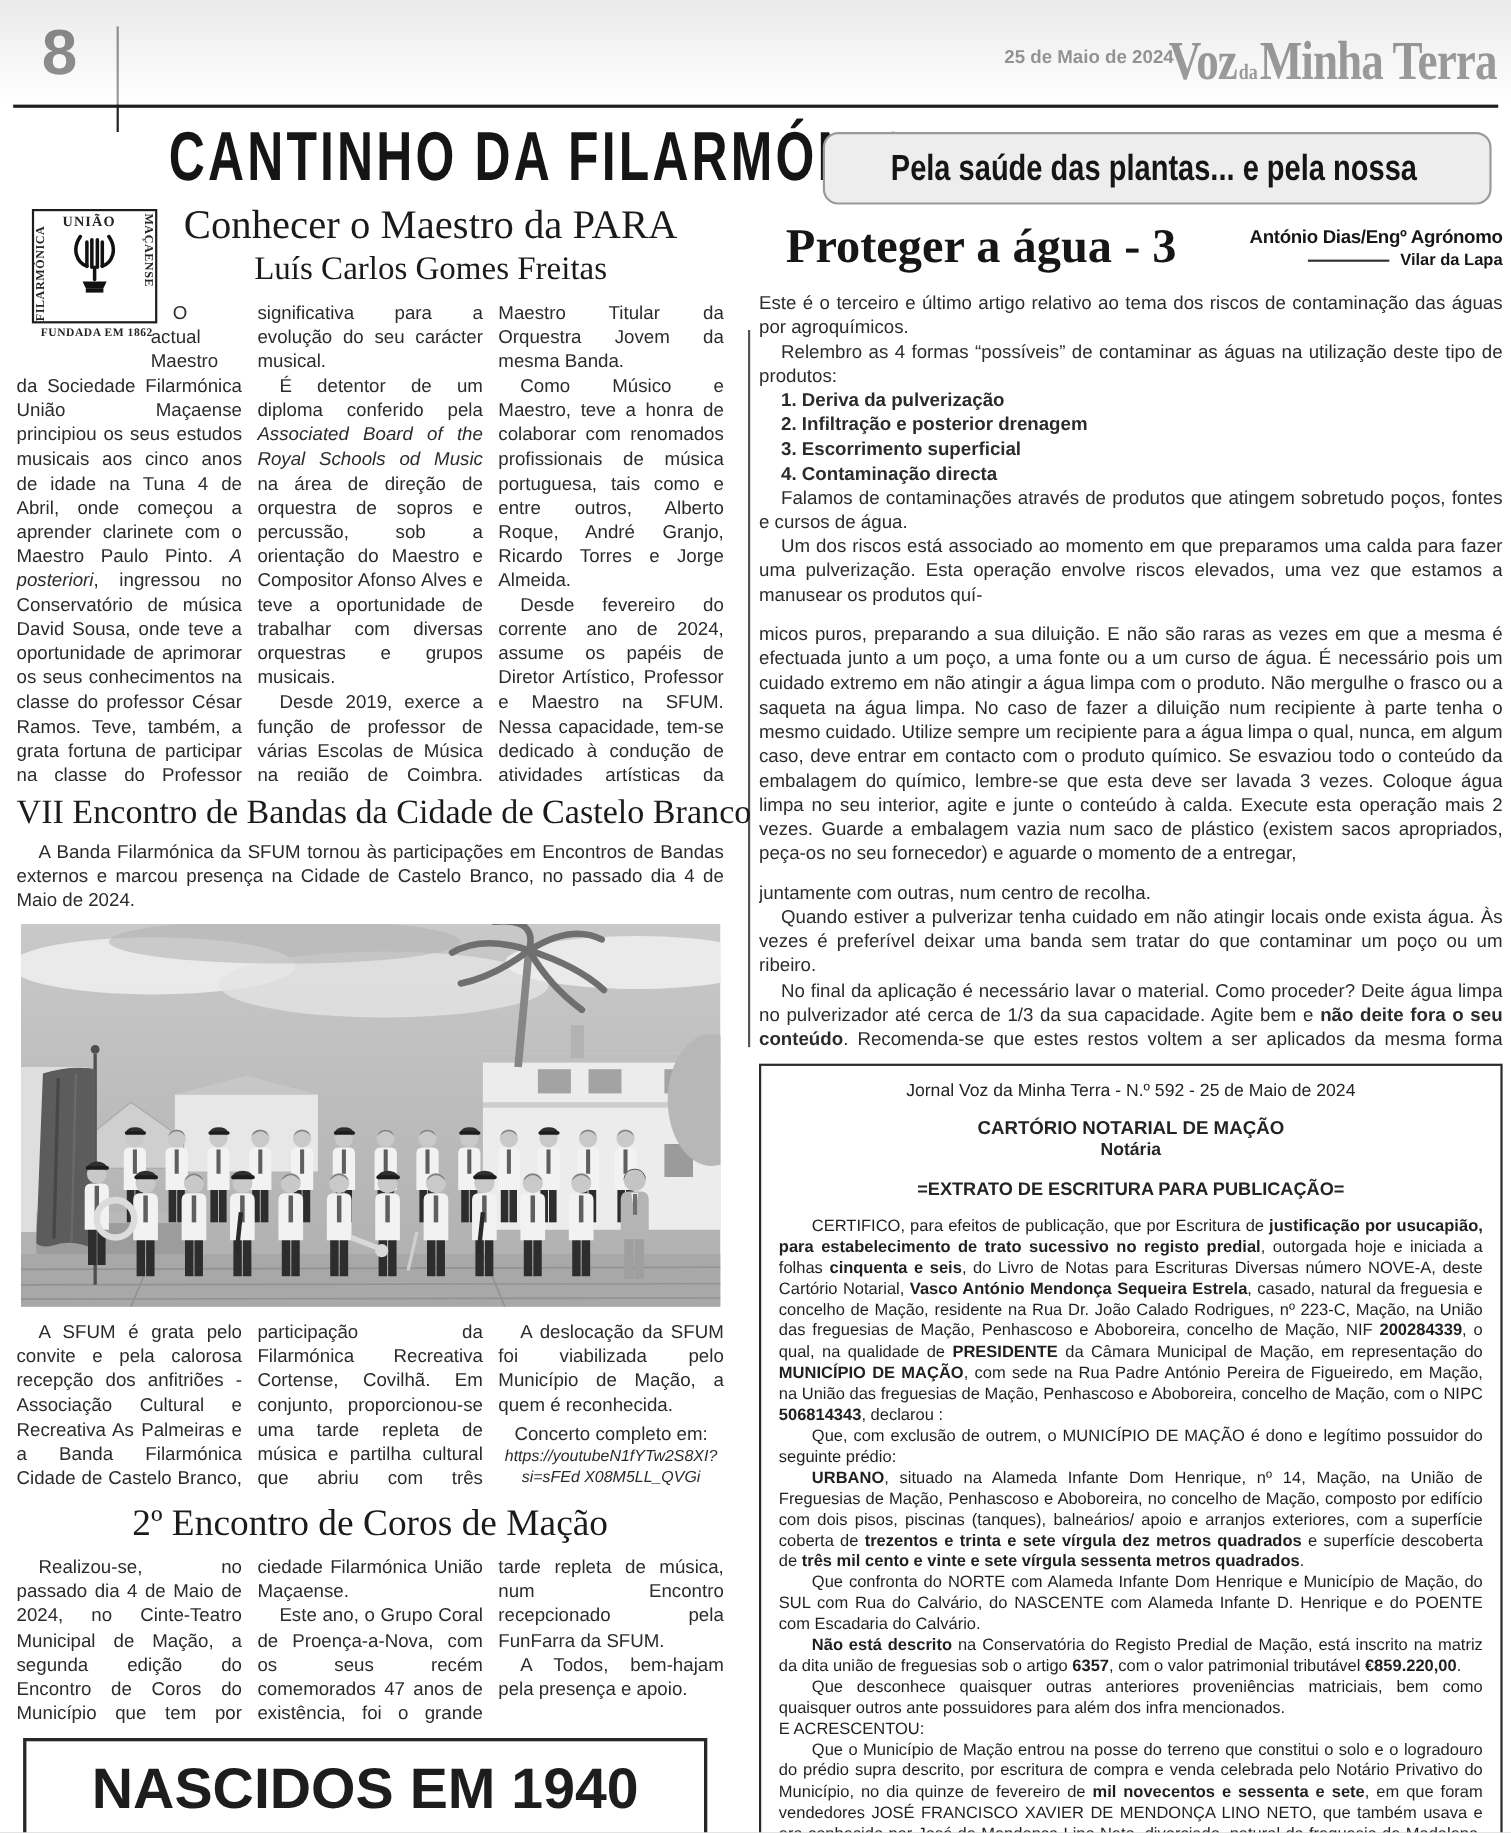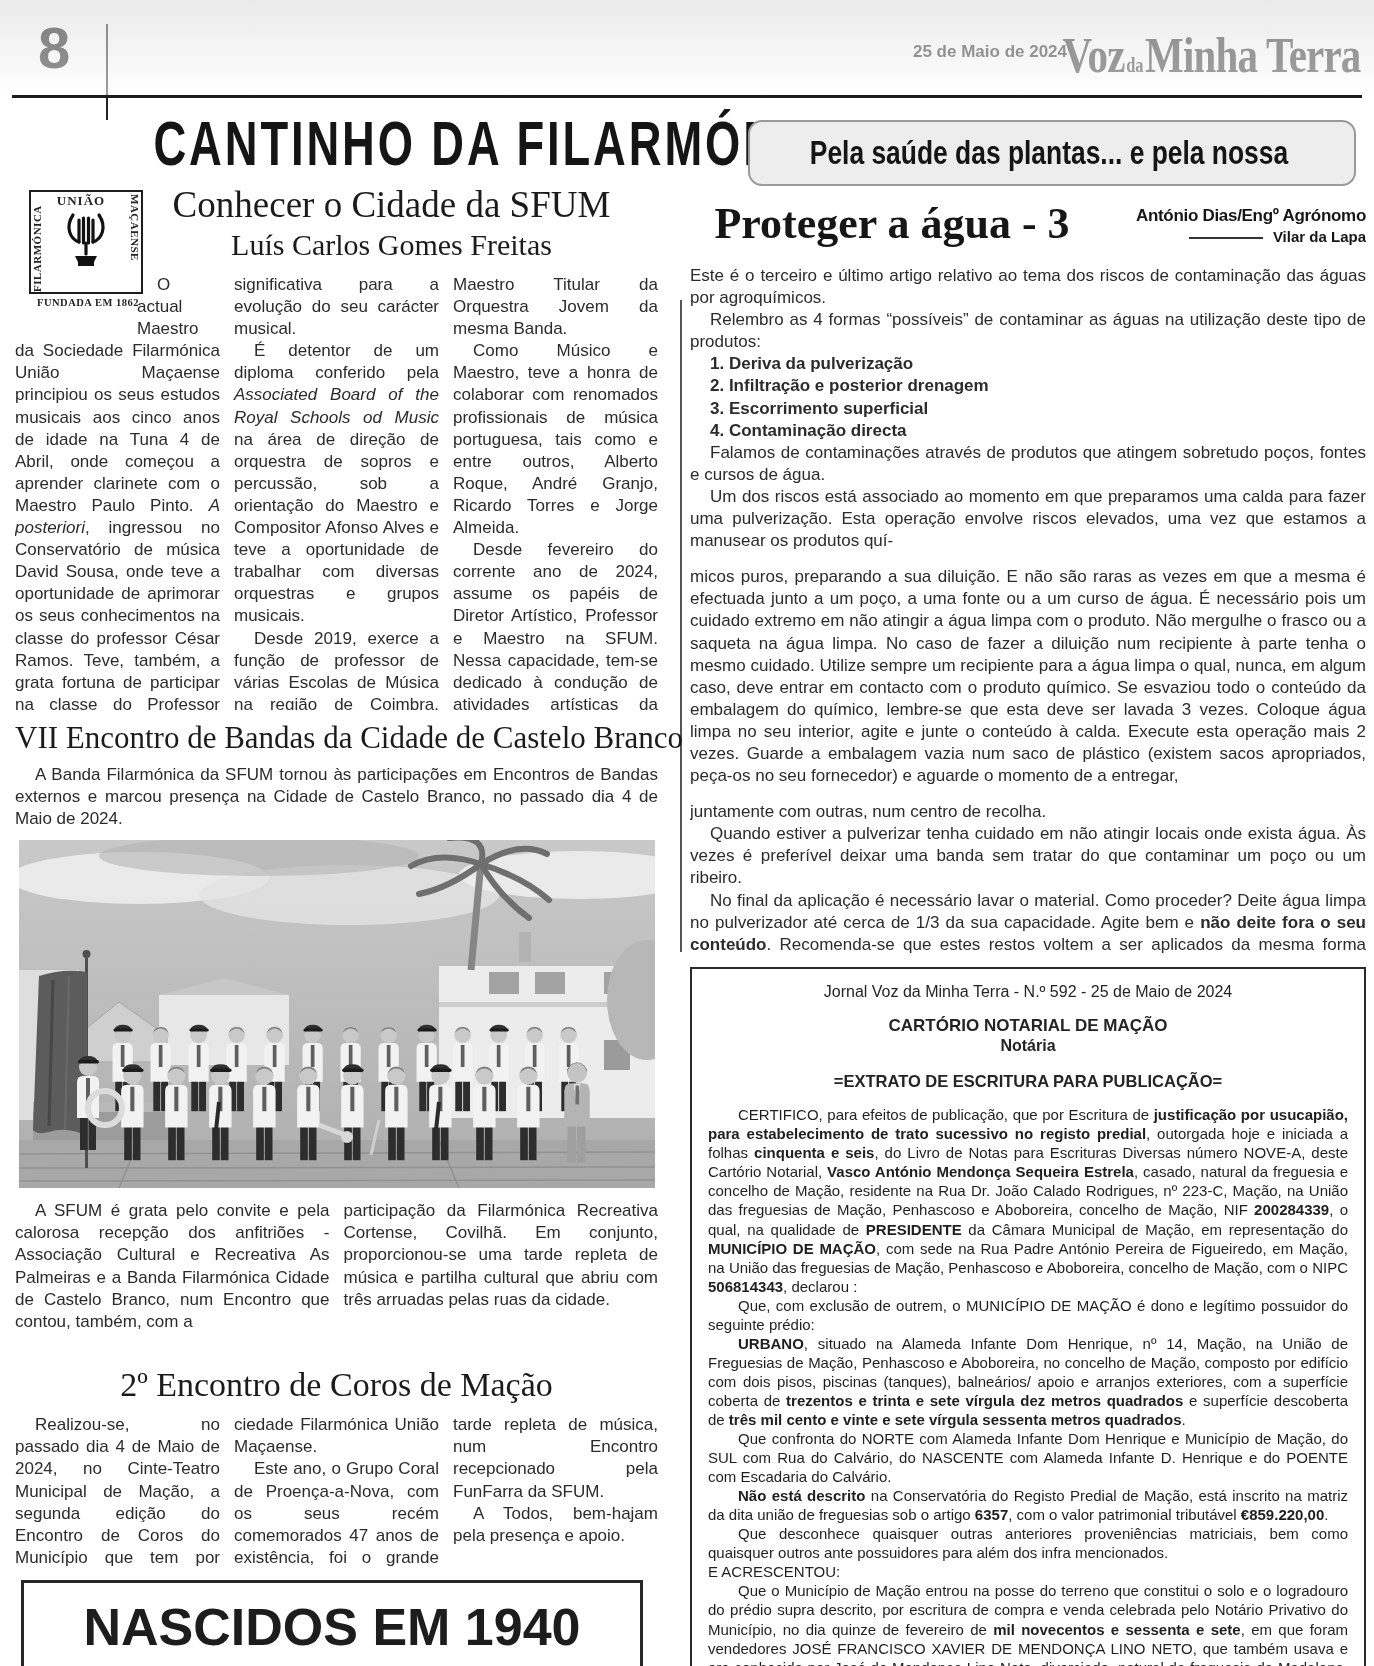--- a/index.html
+++ b/index.html
@@ -105,21 +105,21 @@
     <span class="m-big">Minha Terra</span>
   </div>
   <div class="top-rule"></div>
   <div class="section-rule"></div>
 
   <div class="left-region">
 
     <div class="kicker">
       <span>CANTINHO DA FILARMÓNICA</span>
     </div>
-    <h2 class="serif maestro-title">Conhecer o Cidade da SFUM</h2>
+    <h2 class="serif maestro-title">Conhecer o Maestro da PARA</h2>
     <h3 class="serif maestro-subtitle">Luís Carlos Gomes Freitas</h3>
 
     <div class="logo-abs">
       <div class="logo-box">
         <span class="logo-top">UNIÃO</span>
         <span class="logo-left">FILARMÓNICA</span>
         <span class="logo-right">MAÇAENSE</span>
         <svg class="lyre" width="46" height="58" viewBox="0 0 46 58">
           <g stroke="#111" fill="none" stroke-width="3.2" stroke-linecap="round">
             <path d="M10 3 C2 15 7 27 16 30"></path>
@@ -269,20 +269,25 @@
       </svg>
     </div>
 
     <div class="cols bandas-cols">
       <div class="col">
         <p class="para">A SFUM é grata pelo convite e pela calorosa recepção dos anfitriões - Associação Cultural e Recreativa As Palmeiras e a Banda Filarmónica Cidade de Castelo Branco, num Encontro que contou, também, com a</p>
       </div>
       <div class="col">
         <p class="para noind">participação da Filarmónica Recreativa Cortense, Covilhã. Em conjunto, proporcionou-se uma tarde repleta de música e partilha cultural que abriu com três arruadas pelas ruas da cidade.</p>
       </div>
+      <div class="col">
+        <p class="para">A deslocação da SFUM foi viabilizada pelo Município de Mação, a quem é reconhecida.</p>
+        <p class="para concert-label">Concerto completo em:</p>
+        <p class="concert-link">https://youtubeN1fYTw2S8XI?si=sFEd X08M5LL_QVGi</p>
+      </div>
     </div>
 
     <h2 class="serif coros-title">2º Encontro de Coros de Mação</h2>
     <div class="cols coros-cols">
       <div class="col">
         <p class="para">Realizou-se, no passado dia 4 de Maio de 2024, no Cinte-Teatro Municipal de Mação, a segunda edição do Encontro de Coros do Município que tem por anfitrião o Grupo Coral da So-</p>
       </div>
       <div class="col">
         <p class="para noind">ciedade Filarmónica União Maçaense.</p>
         <p class="para">Este ano, o Grupo Coral de Proença-a-Nova, com os seus recém comemorados 47 anos de existência, foi o grande convidado de uma</p>

